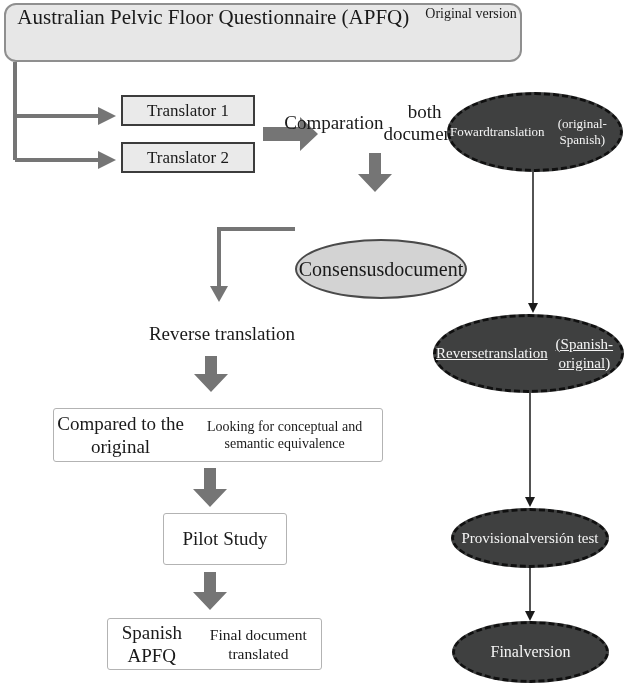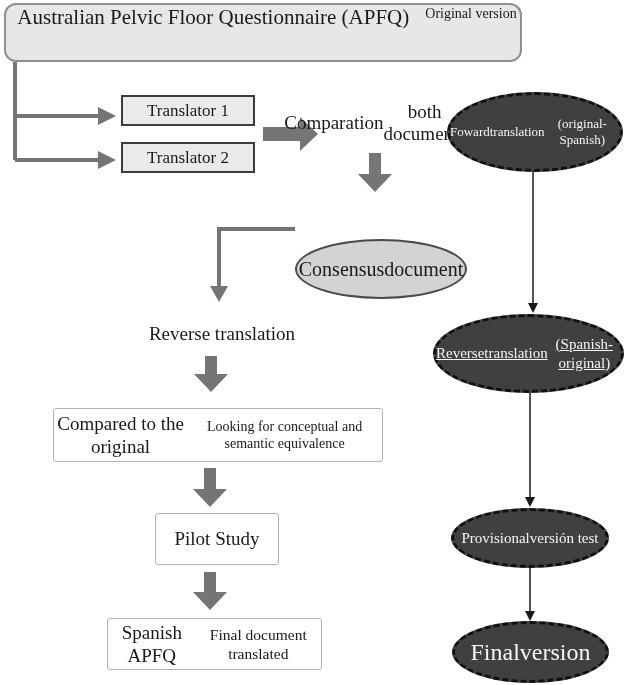--- a/index.html
+++ b/index.html
@@ -54,33 +54,33 @@
     font-size: 20px; line-height: 24px; margin-top: 39px;
   }
   .white-box {
     background: #ffffff;
     border: 1.5px solid var(--c-white-box-border, #b3b3b3);
     border-radius: 3px;
   }
   .compared-box { left: 53px; top: 408px; width: 330px; height: 54px; }
   .box-title { font-size: 19px; line-height: 23px; }
   .box-sub { font-size: 14px; line-height: 17px; }
-  .pilot-box { left: 155px; top: 513px; width: 124px; height: 52px; font-size: 19px; align-items: center; }
+  .pilot-box { left: 163px; top: 513px; width: 124px; height: 52px; font-size: 19px; align-items: center; }
   .spanish-box { left: 107px; top: 618px; width: 215px; height: 52px; }
   .spanish-box .box-sub { font-size: 15.5px; line-height: 19px; }
   .dark-ellipse {
     background: var(--c-dark-node, #3f4040);
     border: 3px dashed var(--c-dark-node-border, #101010);
     border-radius: 50%;
     color: var(--c-node-text, #f5f5f5);
   }
   .forward-ellipse { left: 447px; top: 92px;  width: 176px; height: 80px; font-size: 13px; line-height: 16px; }
   .reverse-ellipse { left: 433px; top: 314px; width: 191px; height: 79px; font-size: 15px; line-height: 19px; text-decoration: underline; }
   .provisional-ellipse { left: 451px; top: 508px; width: 158px; height: 60px; font-size: 15px; line-height: 19px; }
-  .final-ellipse { left: 452px; top: 621px; width: 157px; height: 62px; font-size: 24px; line-height: 24px; }
+  .final-ellipse { left: 452px; top: 621px; width: 157px; height: 62px; font-size: 16px; line-height: 24px; }
 </style>
 </head>
 <body>
 
 <div id="stage">
 
   <svg class="lines" viewBox="0 0 629 685">
 
     <path d="M15 62 V160 M15 116 H98 M15 160 H98" stroke="var(--c-arrow-gray, #757575)" stroke-width="4" fill="none"></path>
     <polygon points="98,107 98,125 116,116" fill="var(--c-arrow-gray, #757575)"></polygon>

